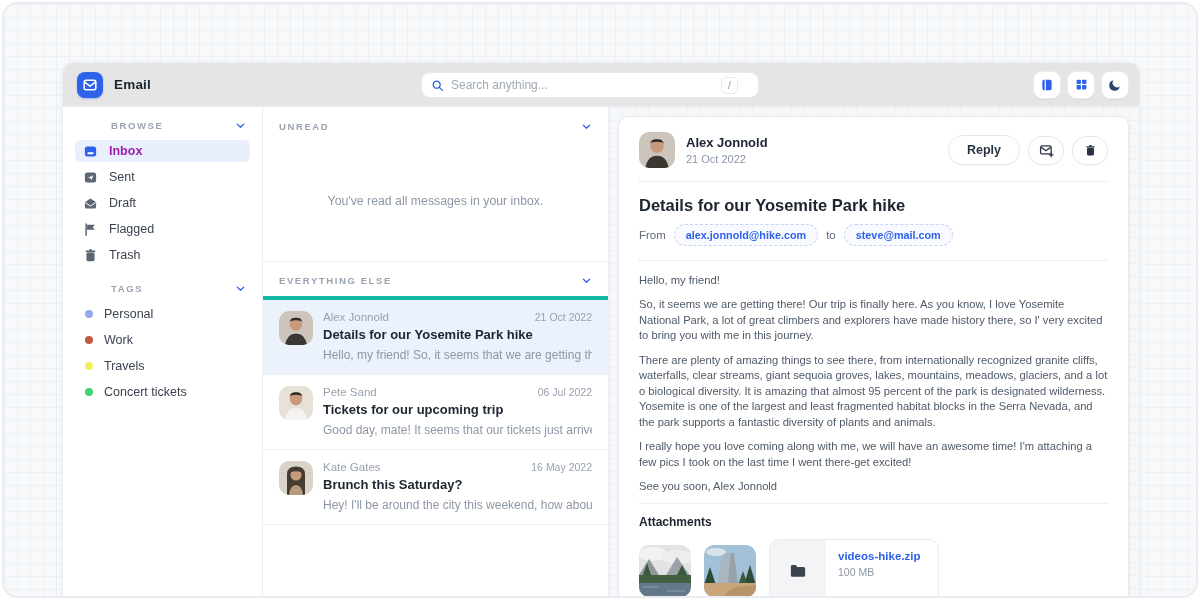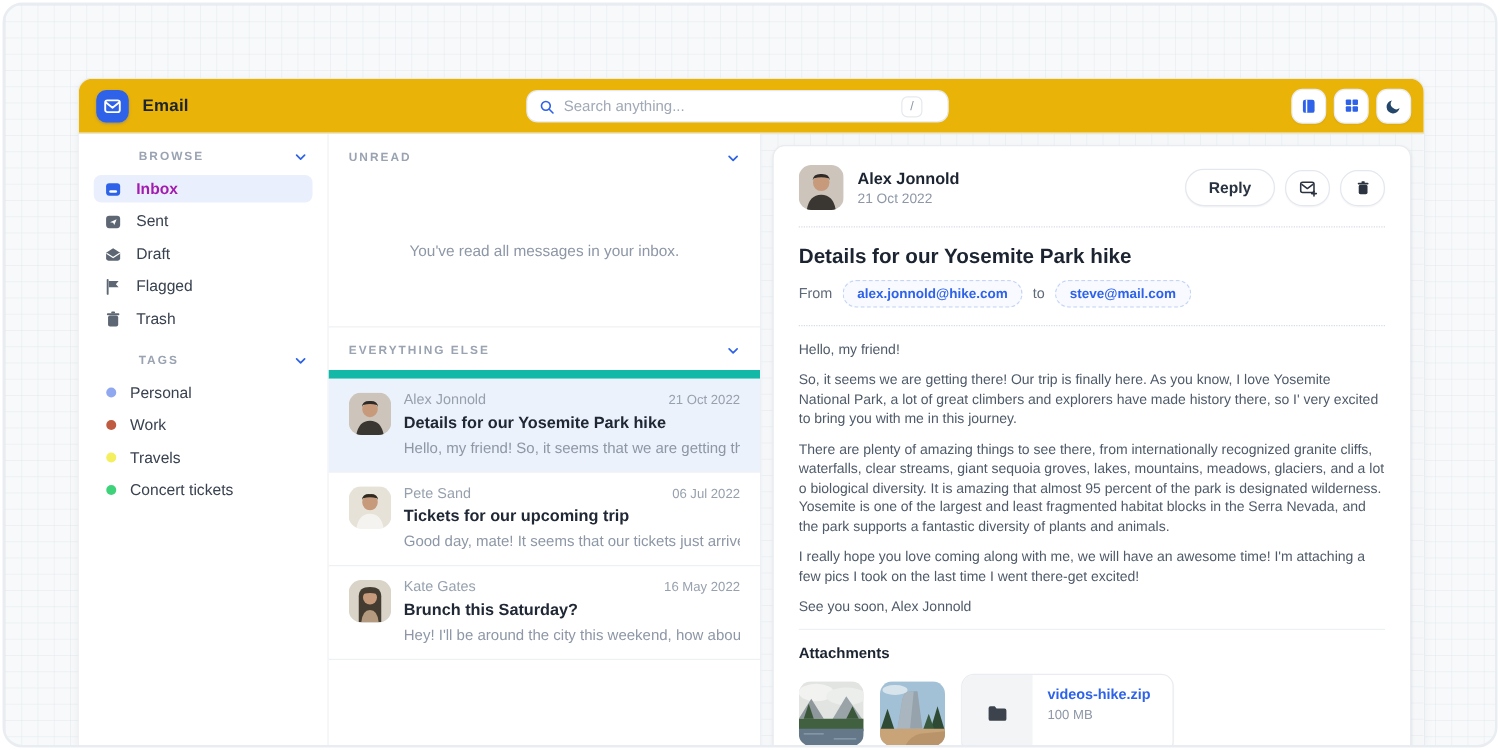--- a/index.html
+++ b/index.html
@@ -13,21 +13,21 @@
     background-size:13px 13px;
   }
   .app-window {
     position:absolute; left:58px; top:58px; width:1078px; height:calc(100% - 58px);
     background:#ffffff; border:1px solid #e8ebef; border-bottom:none;
     border-radius:12px 12px 0 0; box-shadow:0 2px 8px rgba(20,30,50,.05);
     display:flex; flex-direction:column; overflow:hidden;
   }
   
   .top-bar { position:relative; height:44px; flex:0 0 44px; display:flex; align-items:center;
-    padding:0 10px 0 14px; border-bottom:1px solid #edf0f3; background:#eab308; }
+    padding:0 10px 0 14px; border-bottom:1px solid #edf0f3; background:#e5e5e5; }
   .brand { display:flex; align-items:center; gap:11px; }
   .logo-badge { width:26px; height:26px; border-radius:8px; background:#2d62e9; display:flex;
     align-items:center; justify-content:center; box-shadow:0 1px 2px rgba(45,98,233,.35); }
   .app-title { font-size:13.5px; font-weight:700; color:#1b2430; letter-spacing:.2px; }
   .search-bar { position:absolute; left:358px; top:9px; width:338px; height:26px; background:#fff;
     border:1px solid #e6eaee; border-radius:9px; display:flex; align-items:center; padding:0 20px 0 9px; gap:7px; }
   .search-bar input { border:none; outline:none; flex:1; font-size:12px; color:#3a4350; background:transparent;
     font-family:"Liberation Sans", sans-serif; }
   .search-bar input::placeholder { color:#a0a9b6; }
   .slash-badge { width:17px; height:17px; border:1px solid #e6eaee; border-radius:5px; font-size:10px;
@@ -48,21 +48,21 @@
   .tags-block { margin-top:17px; }
   .tag-dot { width:8px; height:8px; border-radius:50%; flex:0 0 8px; margin-left:2px; }
   .dot-0 { background:#8fa8f0; } .dot-1 { background:#bf5b41; } .dot-2 { background:#f3ef5e; } .dot-3 { background:#3ed37a; }
   
   .msg-list { width:346px; flex:0 0 346px; background:#fff; border-right:1px solid #eceff3;
     display:flex; flex-direction:column; }
   .list-header { display:flex; align-items:center; justify-content:space-between; padding:14px 16px 8px; }
   .unread-empty { height:122px; display:flex; align-items:center; justify-content:center;
     font-size:12.3px; color:#8d97a6; border-bottom:1px solid #eef1f4; }
   .ee-header { display:flex; justify-content:space-between; padding:13px 16px 10px;
-    border-bottom:7px solid #14b8a6; }
+    border-bottom:4px solid #14b8a6; }
   .mail-item { display:flex; gap:10px; padding:11px 16px 12px; border-bottom:1px solid #eef1f4; cursor:pointer; }
   .mail-item.selected { background:#ecf2fb; }
   .m-avatar { width:34px; height:34px; border-radius:10px; overflow:hidden; flex:0 0 34px; }
   .m-meta { flex:1; min-width:0; }
   .m-top { display:flex; justify-content:space-between; align-items:baseline; }
   .m-sender { font-size:11.5px; color:#97a1ae; }
   .m-date { font-size:10.5px; color:#97a1ae; }
   .m-subject { font-size:13px; font-weight:700; color:#202835; margin-top:4px; }
   .m-preview { font-size:12px; color:#8d97a6; margin-top:6px; white-space:nowrap; overflow:hidden; }
   

